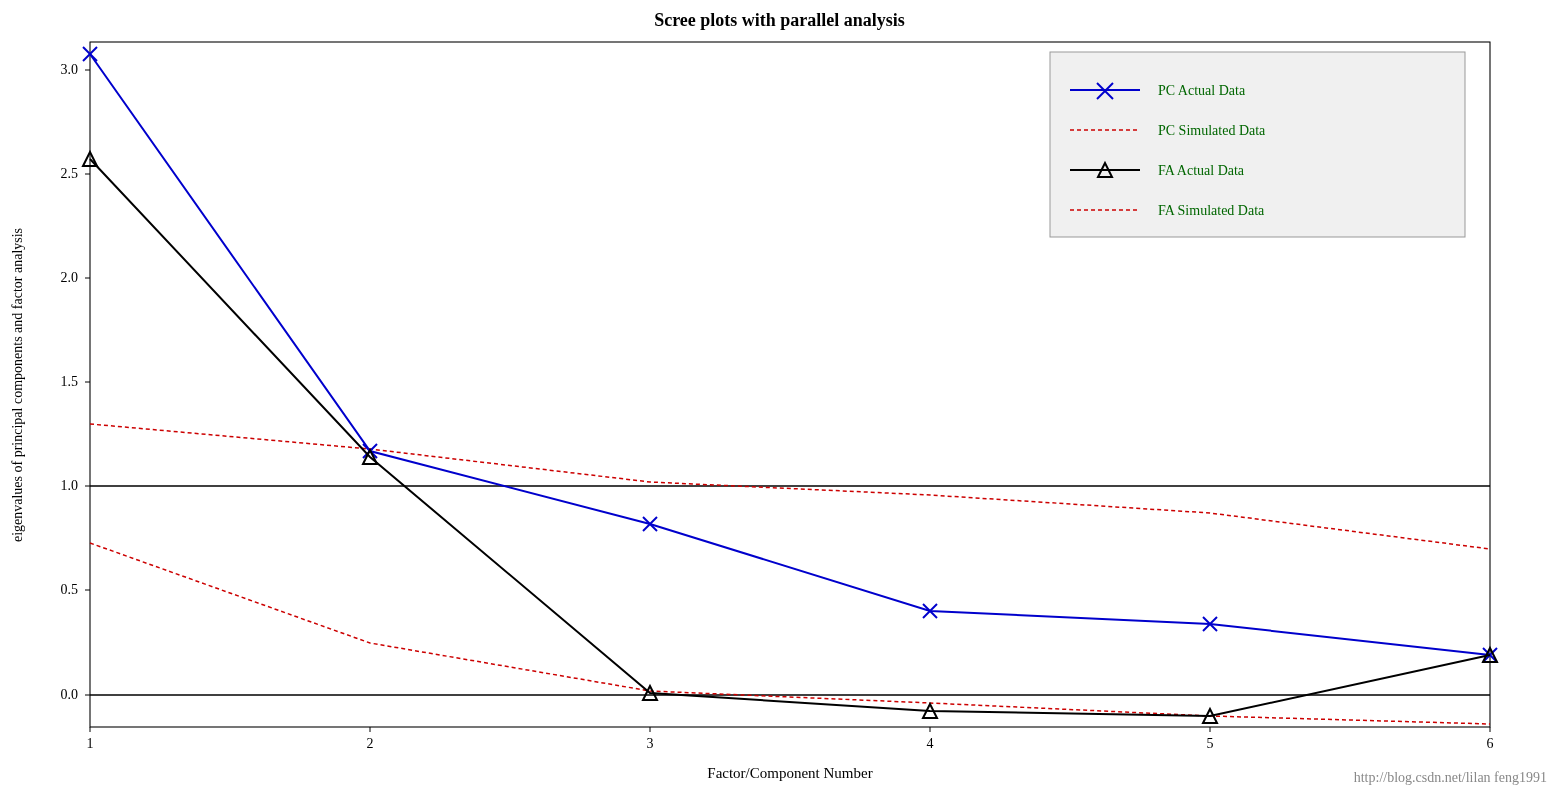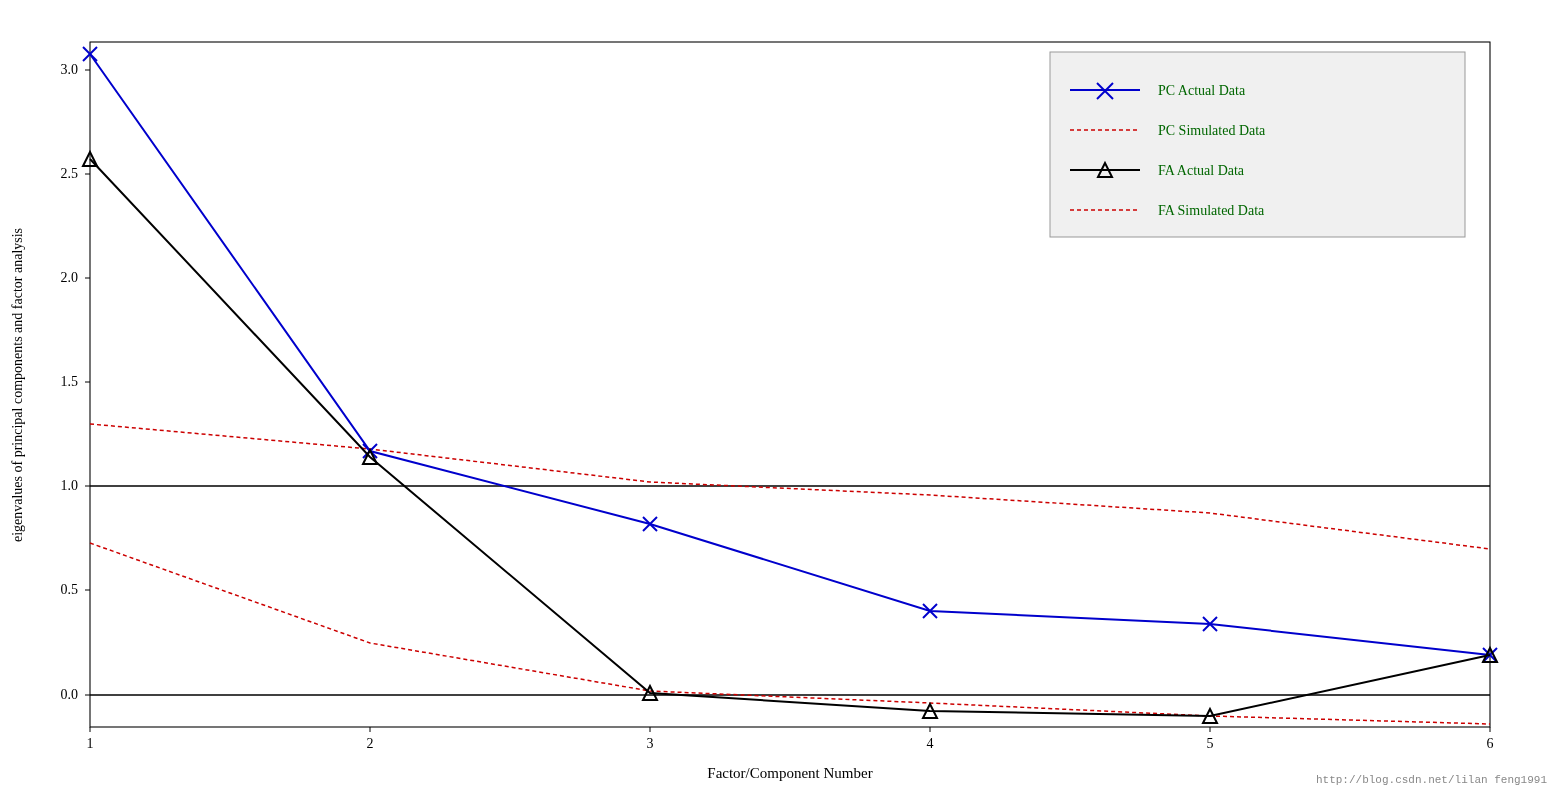--- a/index.html
+++ b/index.html
@@ -28,30 +28,31 @@
       left: 0; right: 0;
       text-align: center;
       font-size: 18px;
       font-weight: bold;
       font-family: serif;
     }
     .watermark {
       position: absolute;
       bottom: 8px;
       right: 12px;
-      font-size: 11px;
+      font-size: 14px;
       color: #888;
-      font-family: Liberation Mono, monospace;
+      font-family: Liberation Serif, serif;
       margin-top: 8px;
     }
   </style>
 </head>
 <body>
 
 <div class="chart-container">
+  <div class="chart-title">Scree plots with parallel analysis</div>
 
   <svg id="main-svg">
 
     <defs>
       <pattern id="dots-red" patternUnits="userSpaceOnUse" width="8" height="1">
         <rect x="0" y="0" width="4" height="1" fill="#cc0000"></rect>
       </pattern>
     </defs>
 
     <rect x="90" y="42" width="1400" height="685" fill="white" stroke="#aaaaaa" stroke-width="0.5"></rect>

